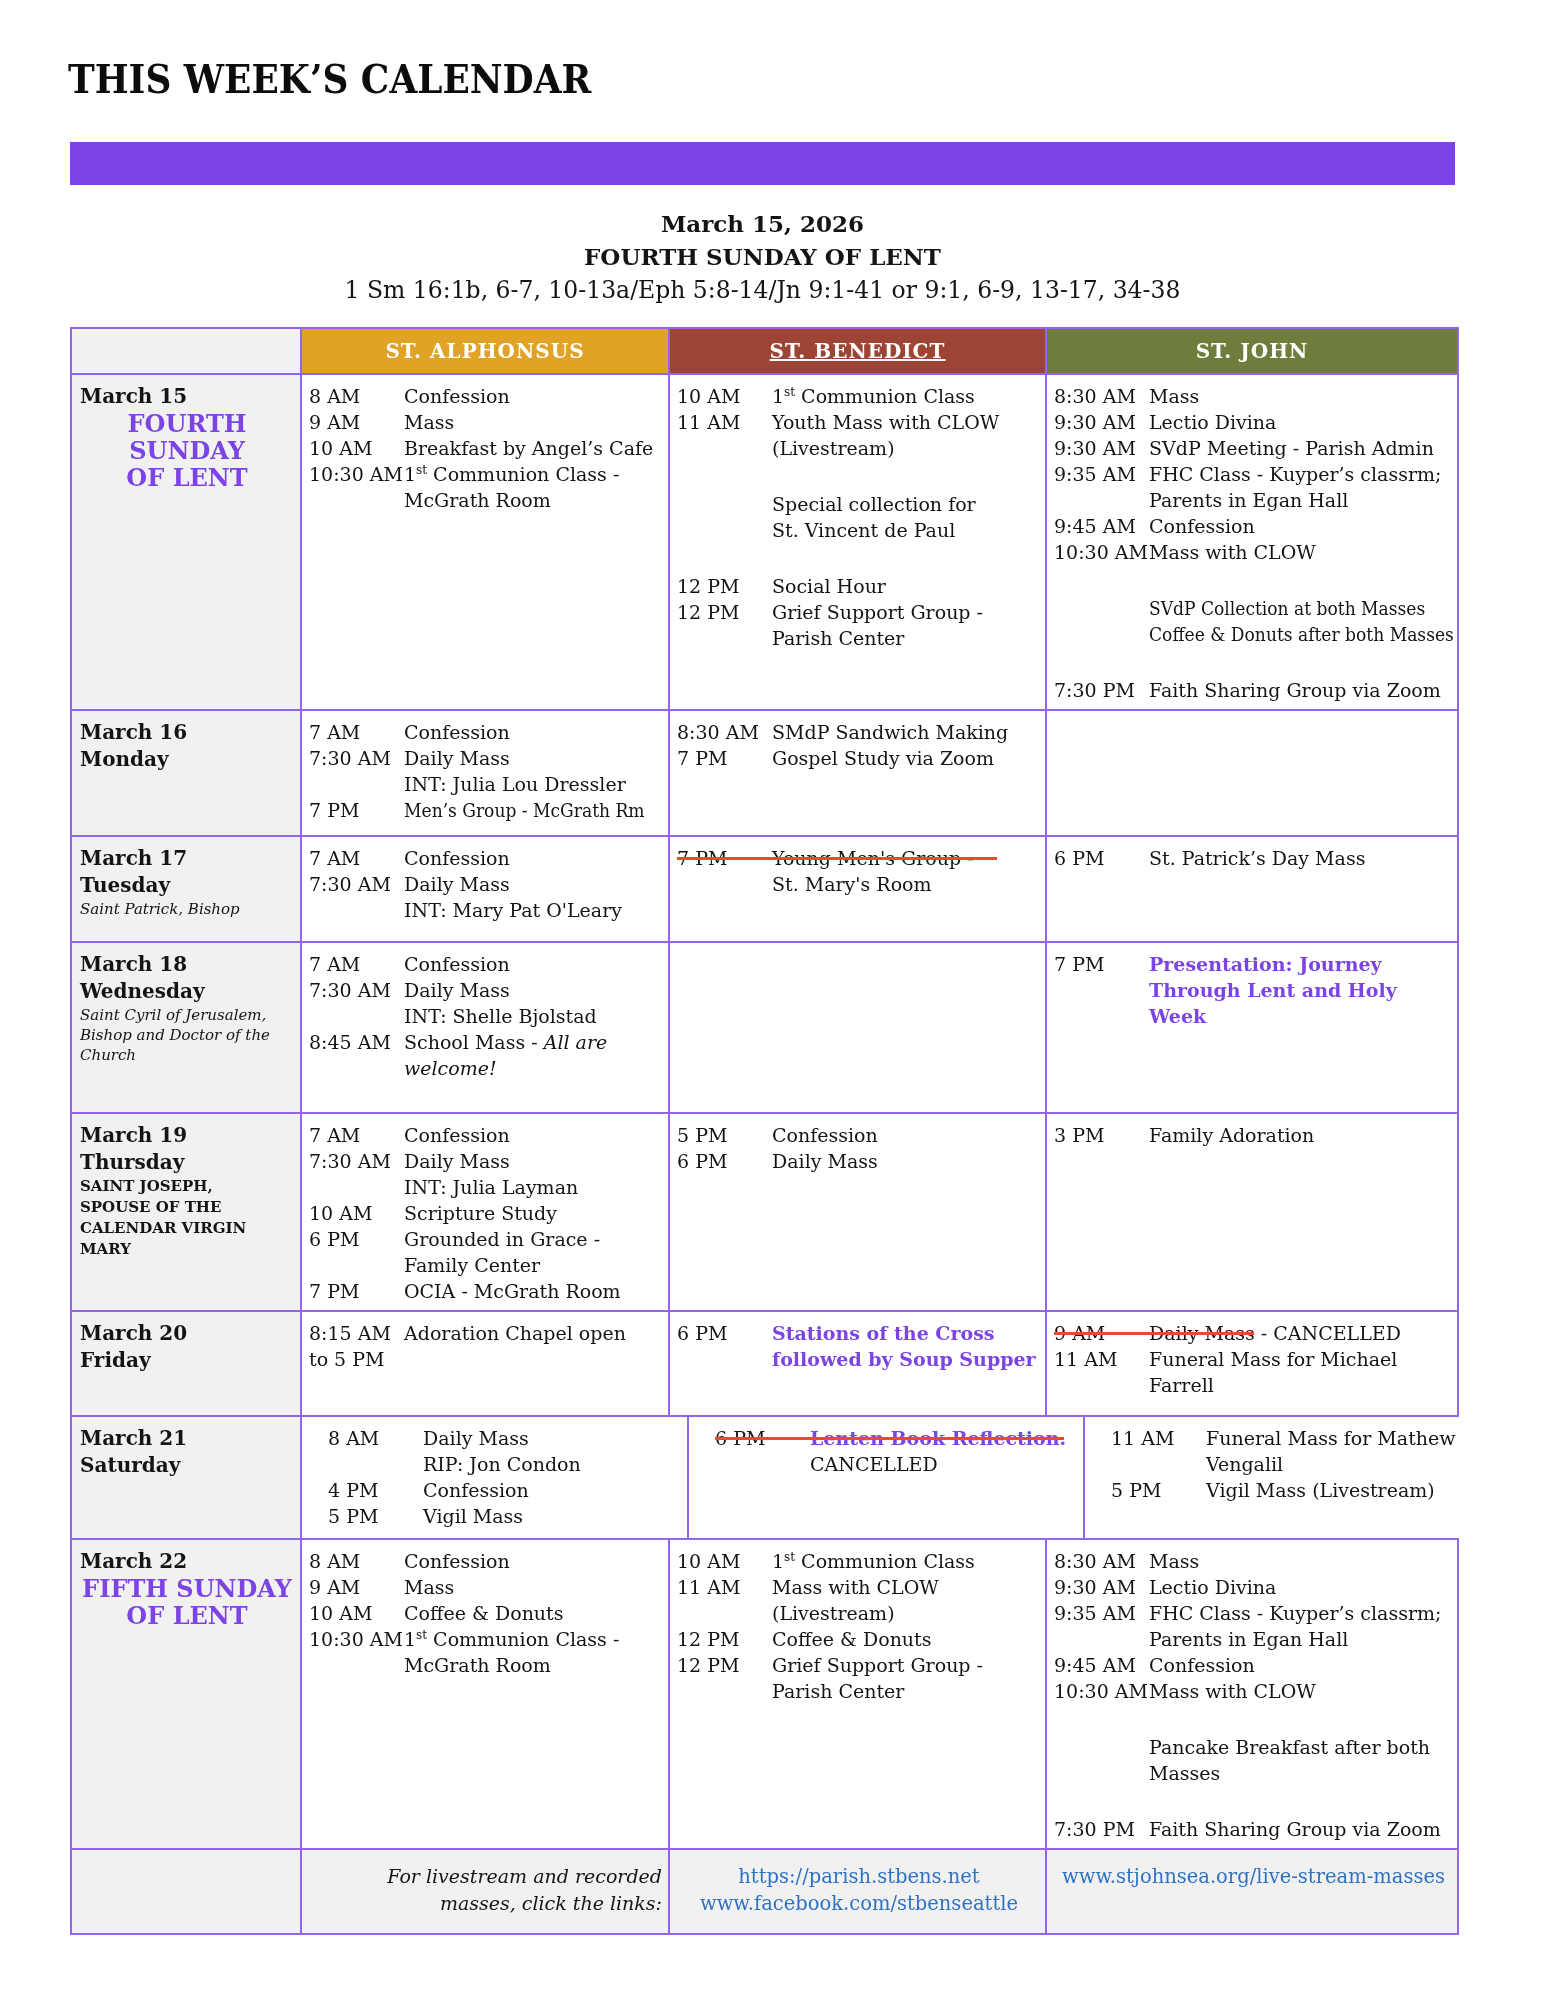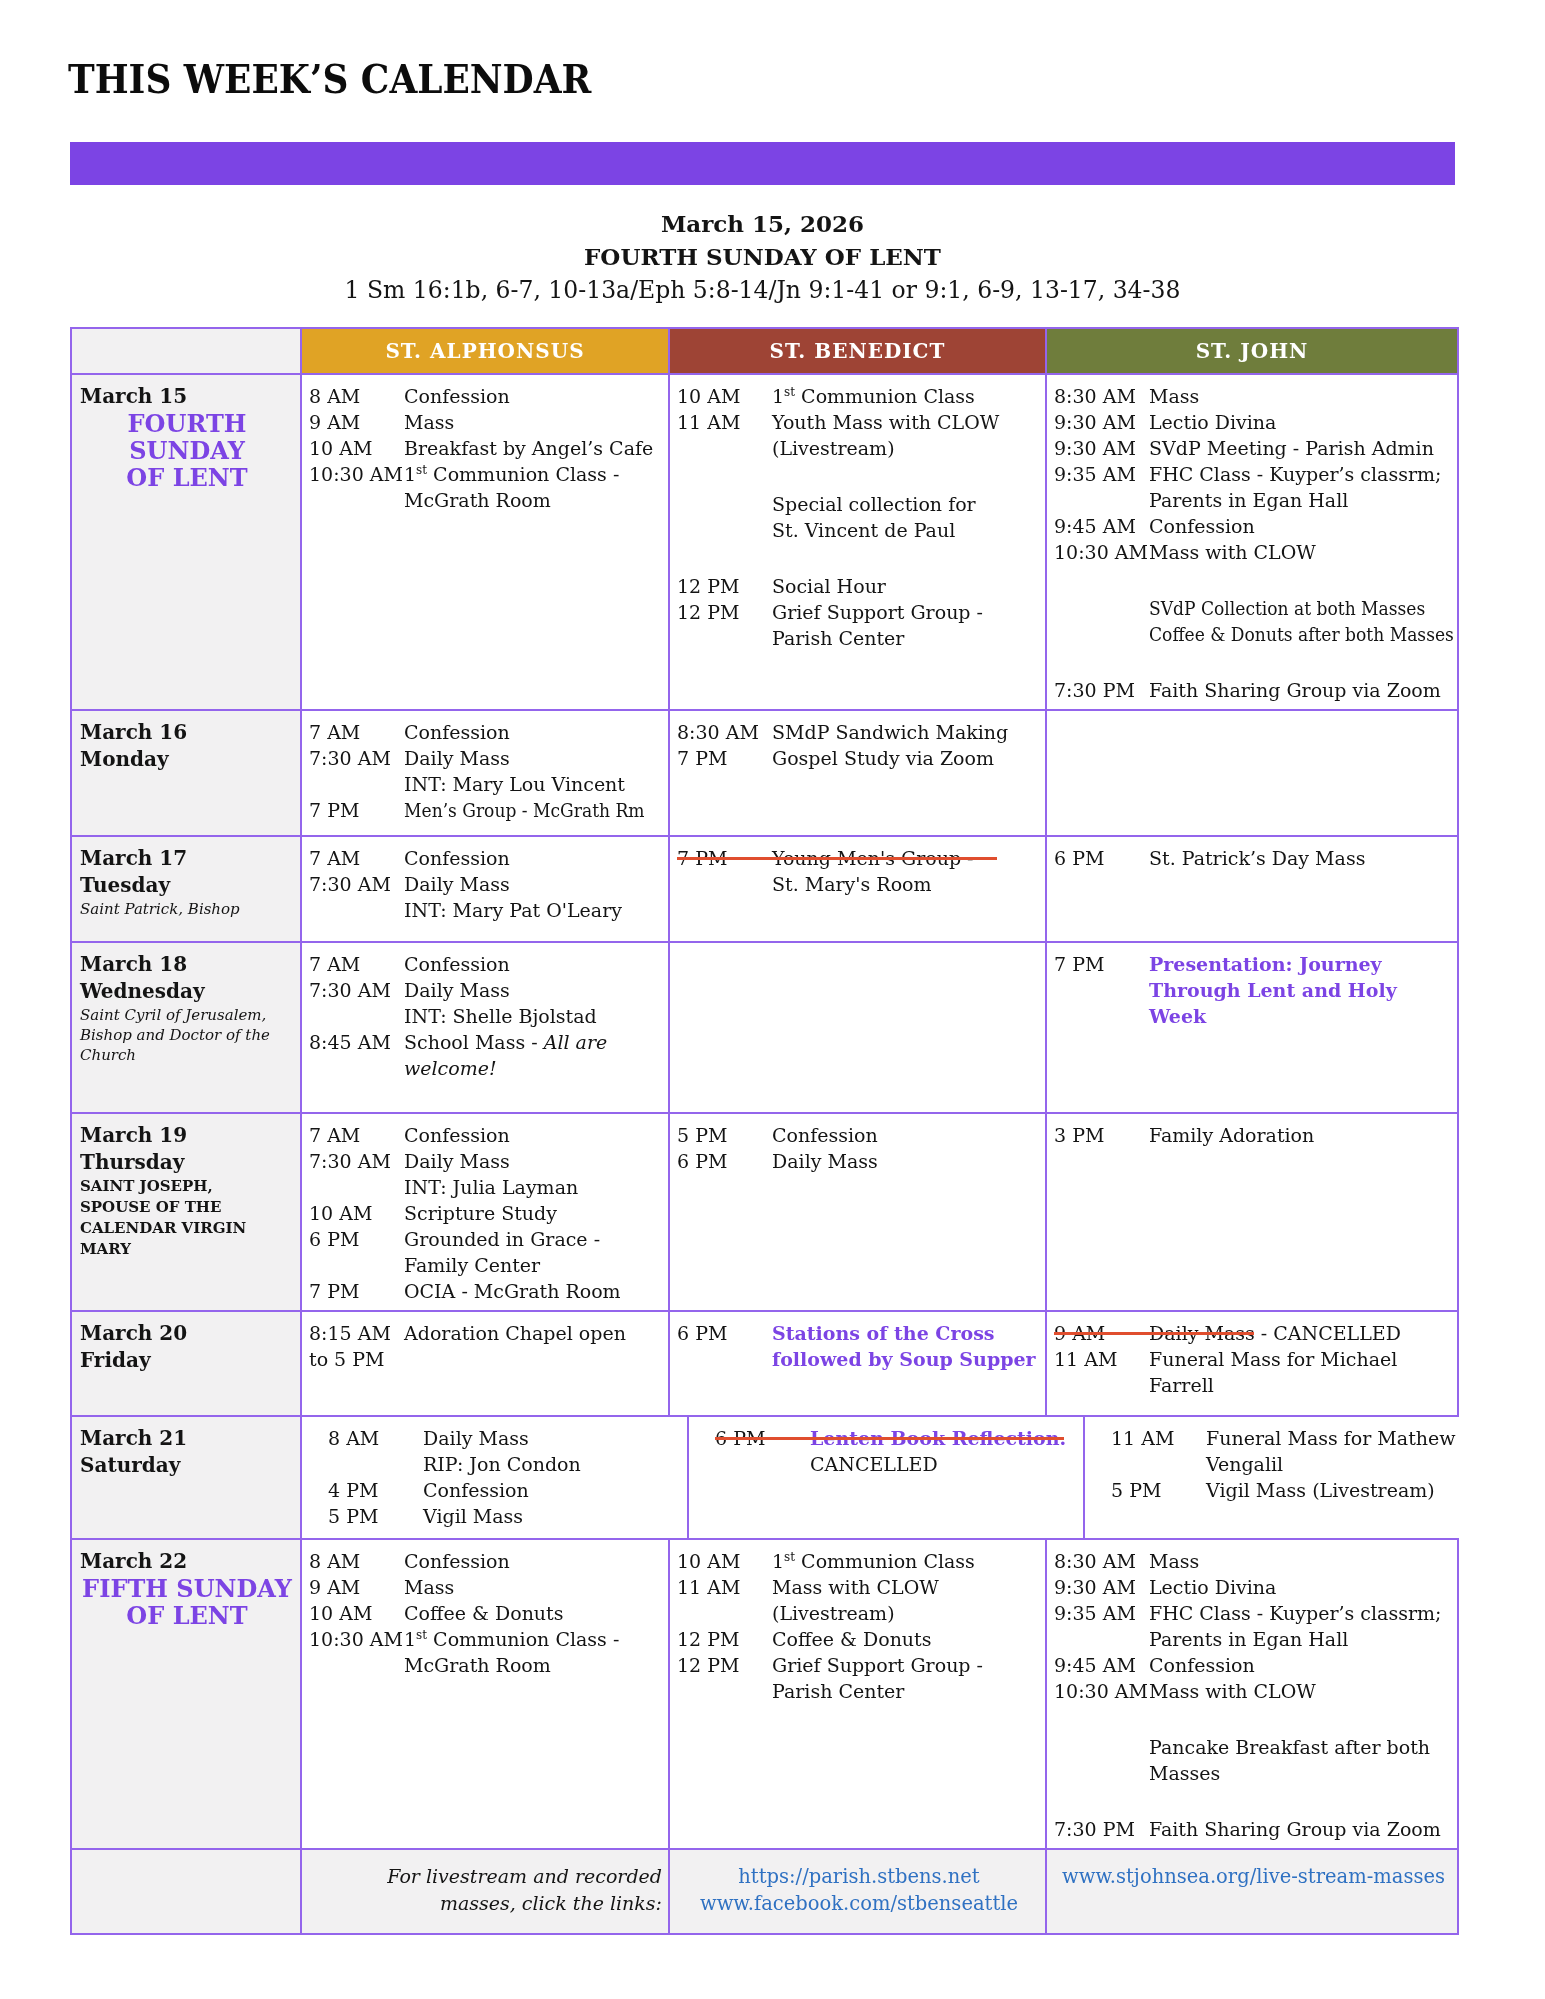--- a/index.html
+++ b/index.html
@@ -72,21 +72,21 @@
   <div class="accent-bar"></div>
   <div class="center-head">
     <div class="line1">March 15, 2026</div>
     <div class="line2">FOURTH SUNDAY OF LENT</div>
     <div class="line3">1 Sm 16:1b, 6-7, 10-13a/Eph 5:8-14/Jn 9:1-41 or 9:1, 6-9, 13-17, 34-38</div>
   </div>
   <div class="cal-table" id="cal-table">
       <div class="row header-row">
         <div class="cell corner-cell"></div>
         <div class="cell head-cell" style="background: rgb(224, 163, 37);">ST. ALPHONSUS</div>
-        <div class="cell head-cell" style="background: rgb(158, 68, 53);">ST. BENEDICT</div>
+        <div class="cell head-cell" style="background: rgb(158, 68, 53); text-decoration: underline;">ST. BENEDICT</div>
         <div class="cell head-cell" style="background: rgb(111, 125, 60);">ST. JOHN</div>
       </div>
       <div class="row" style="min-height: 319px;">
         <div class="cell day-cell">
           <div class="d-date">March 15</div>
           <div class="d-accent">FOURTH SUNDAY</div>
           <div class="d-accent">OF LENT</div>
         </div>
         <div class="cell body-cell">
           <div class="entry">
@@ -176,21 +176,21 @@
           <div class="entry">
             <span class="time">7 AM</span>
             <span class="desc">Confession</span>
           </div>
           <div class="entry">
             <span class="time">7:30 AM</span>
             <span class="desc">Daily Mass</span>
           </div>
           <div class="entry">
             <span class="time"></span>
-            <span class="desc">INT: Mary Lou Vincent</span>
+            <span class="desc">INT: Julia Lou Dressler</span>
           </div>
           <div class="entry">
             <span class="time">7 PM</span>
             <span class="desc"><span class="cond">Men’s Group - McGrath Rm</span></span>
           </div>
         </div>
         <div class="cell body-cell">
           <div class="entry">
             <span class="time">8:30 AM</span>
             <span class="desc">SMdP Sandwich Making</span>

